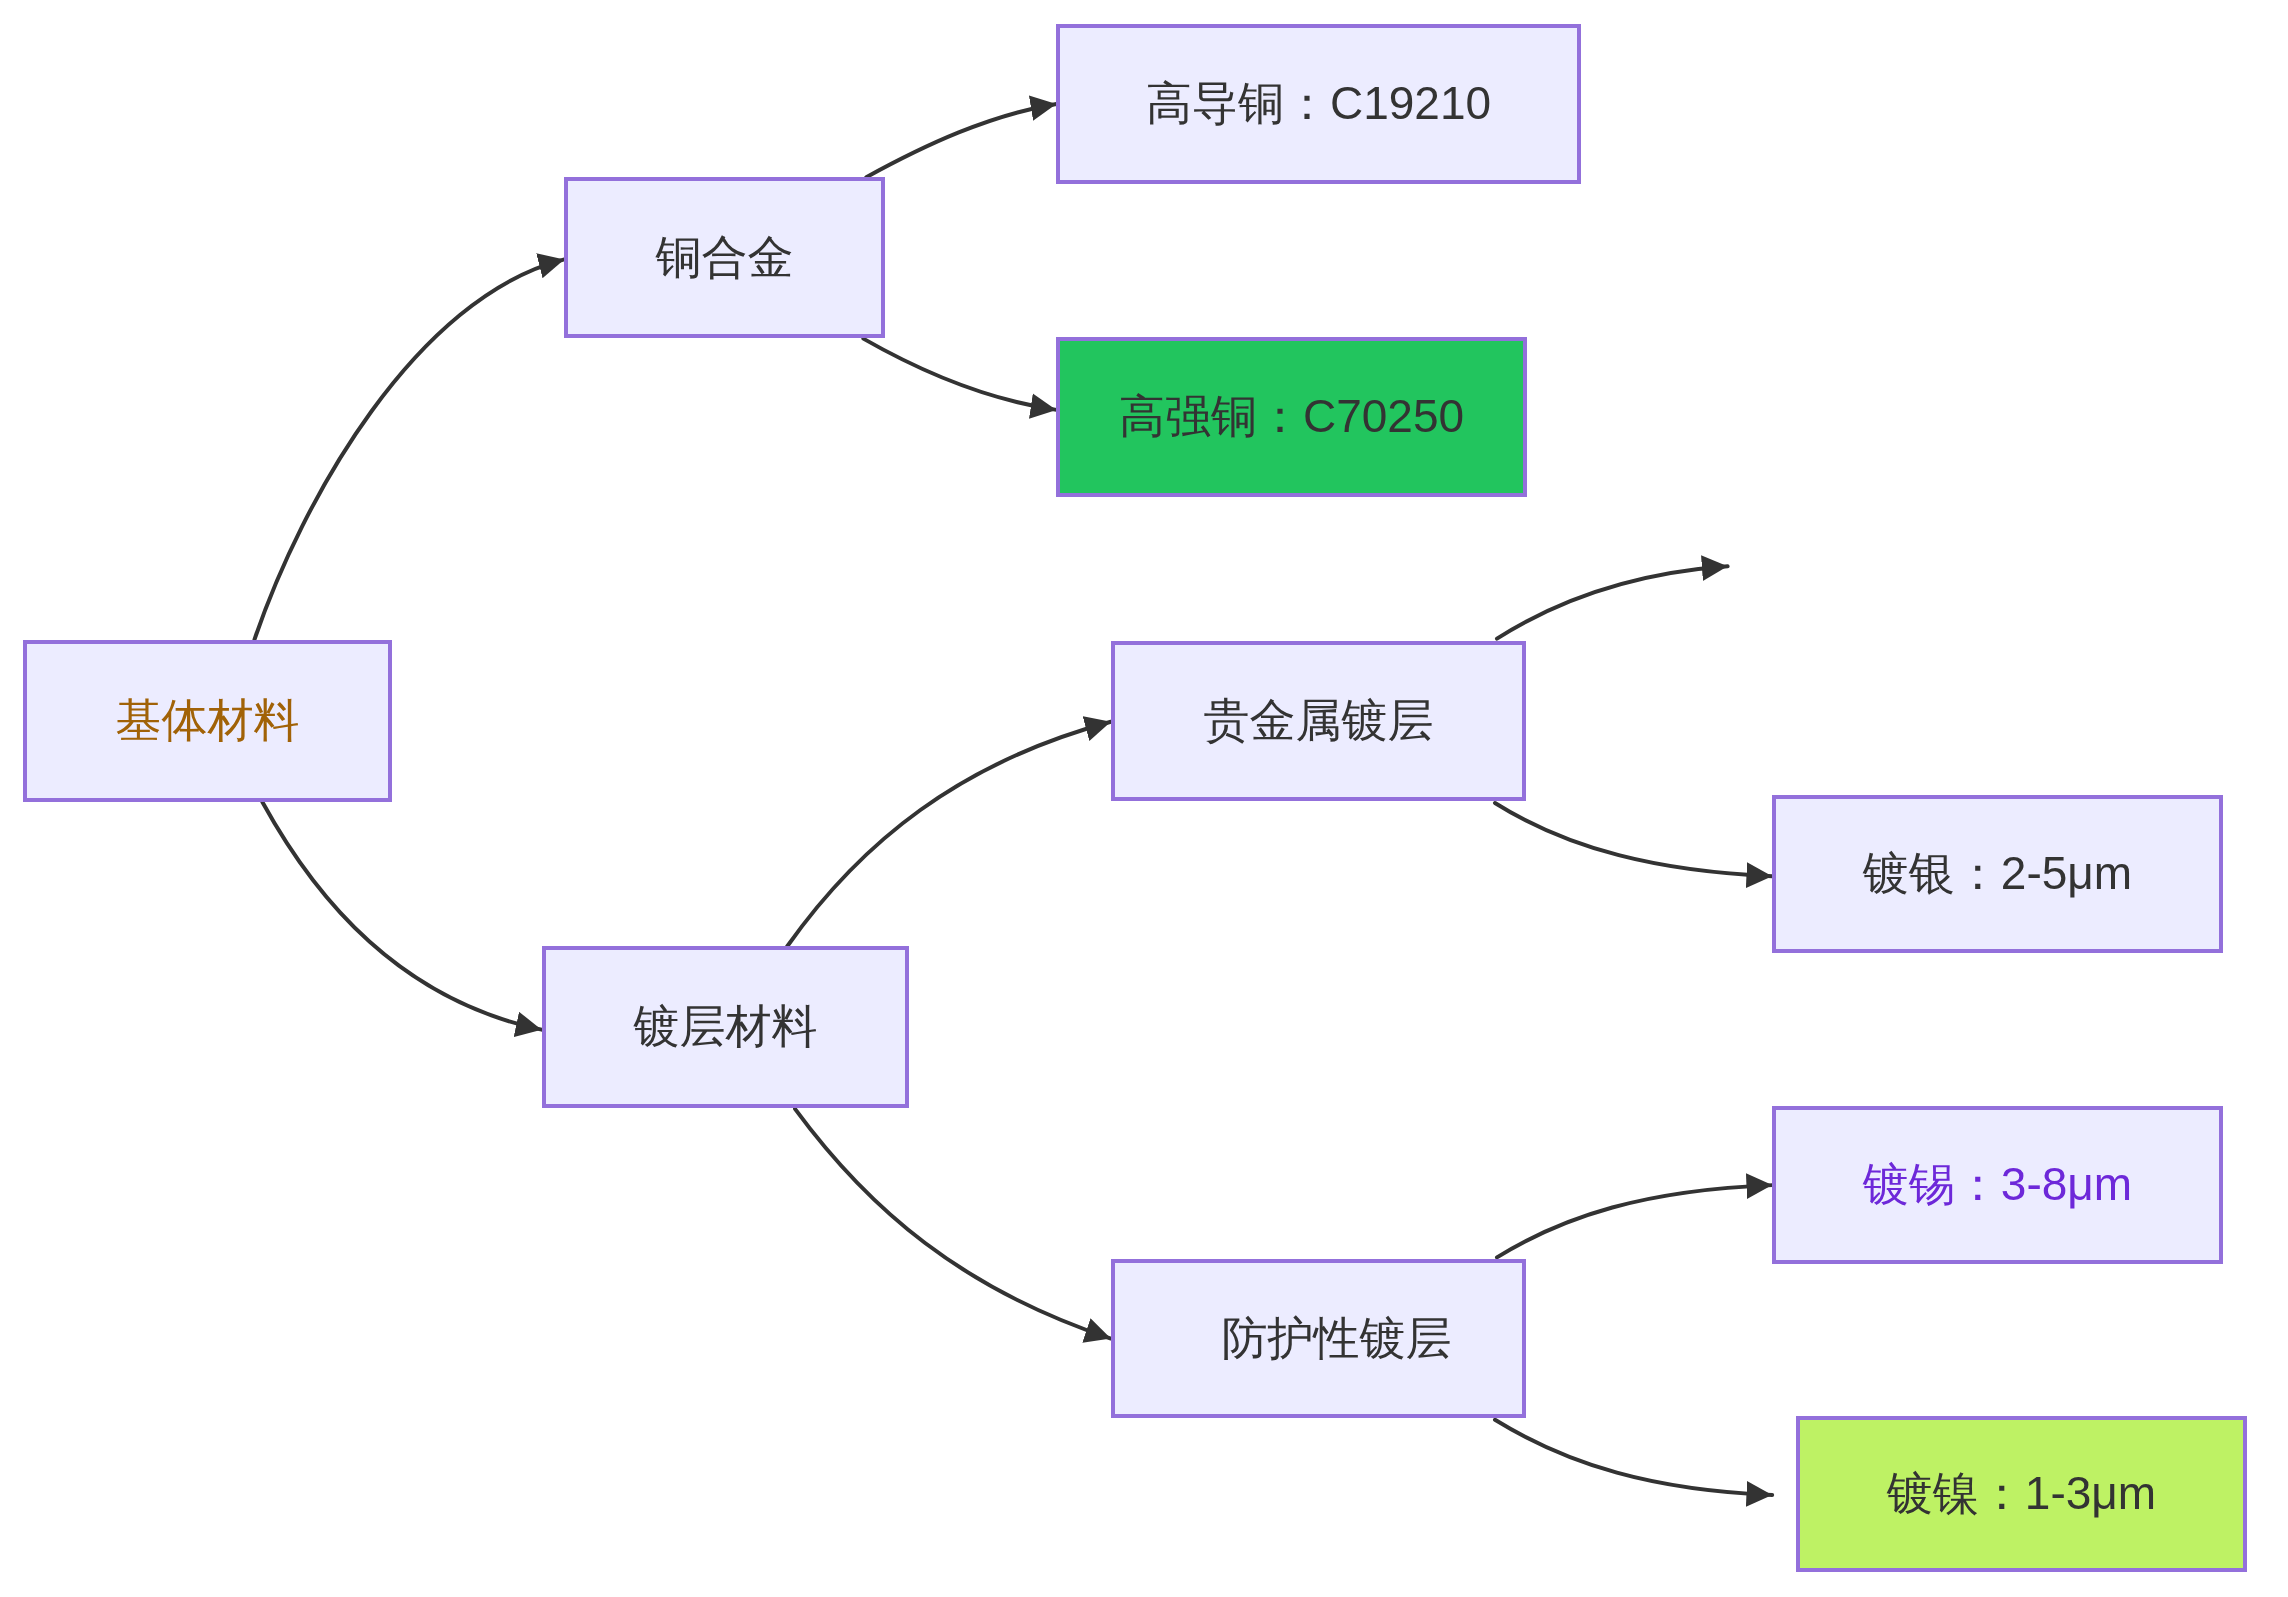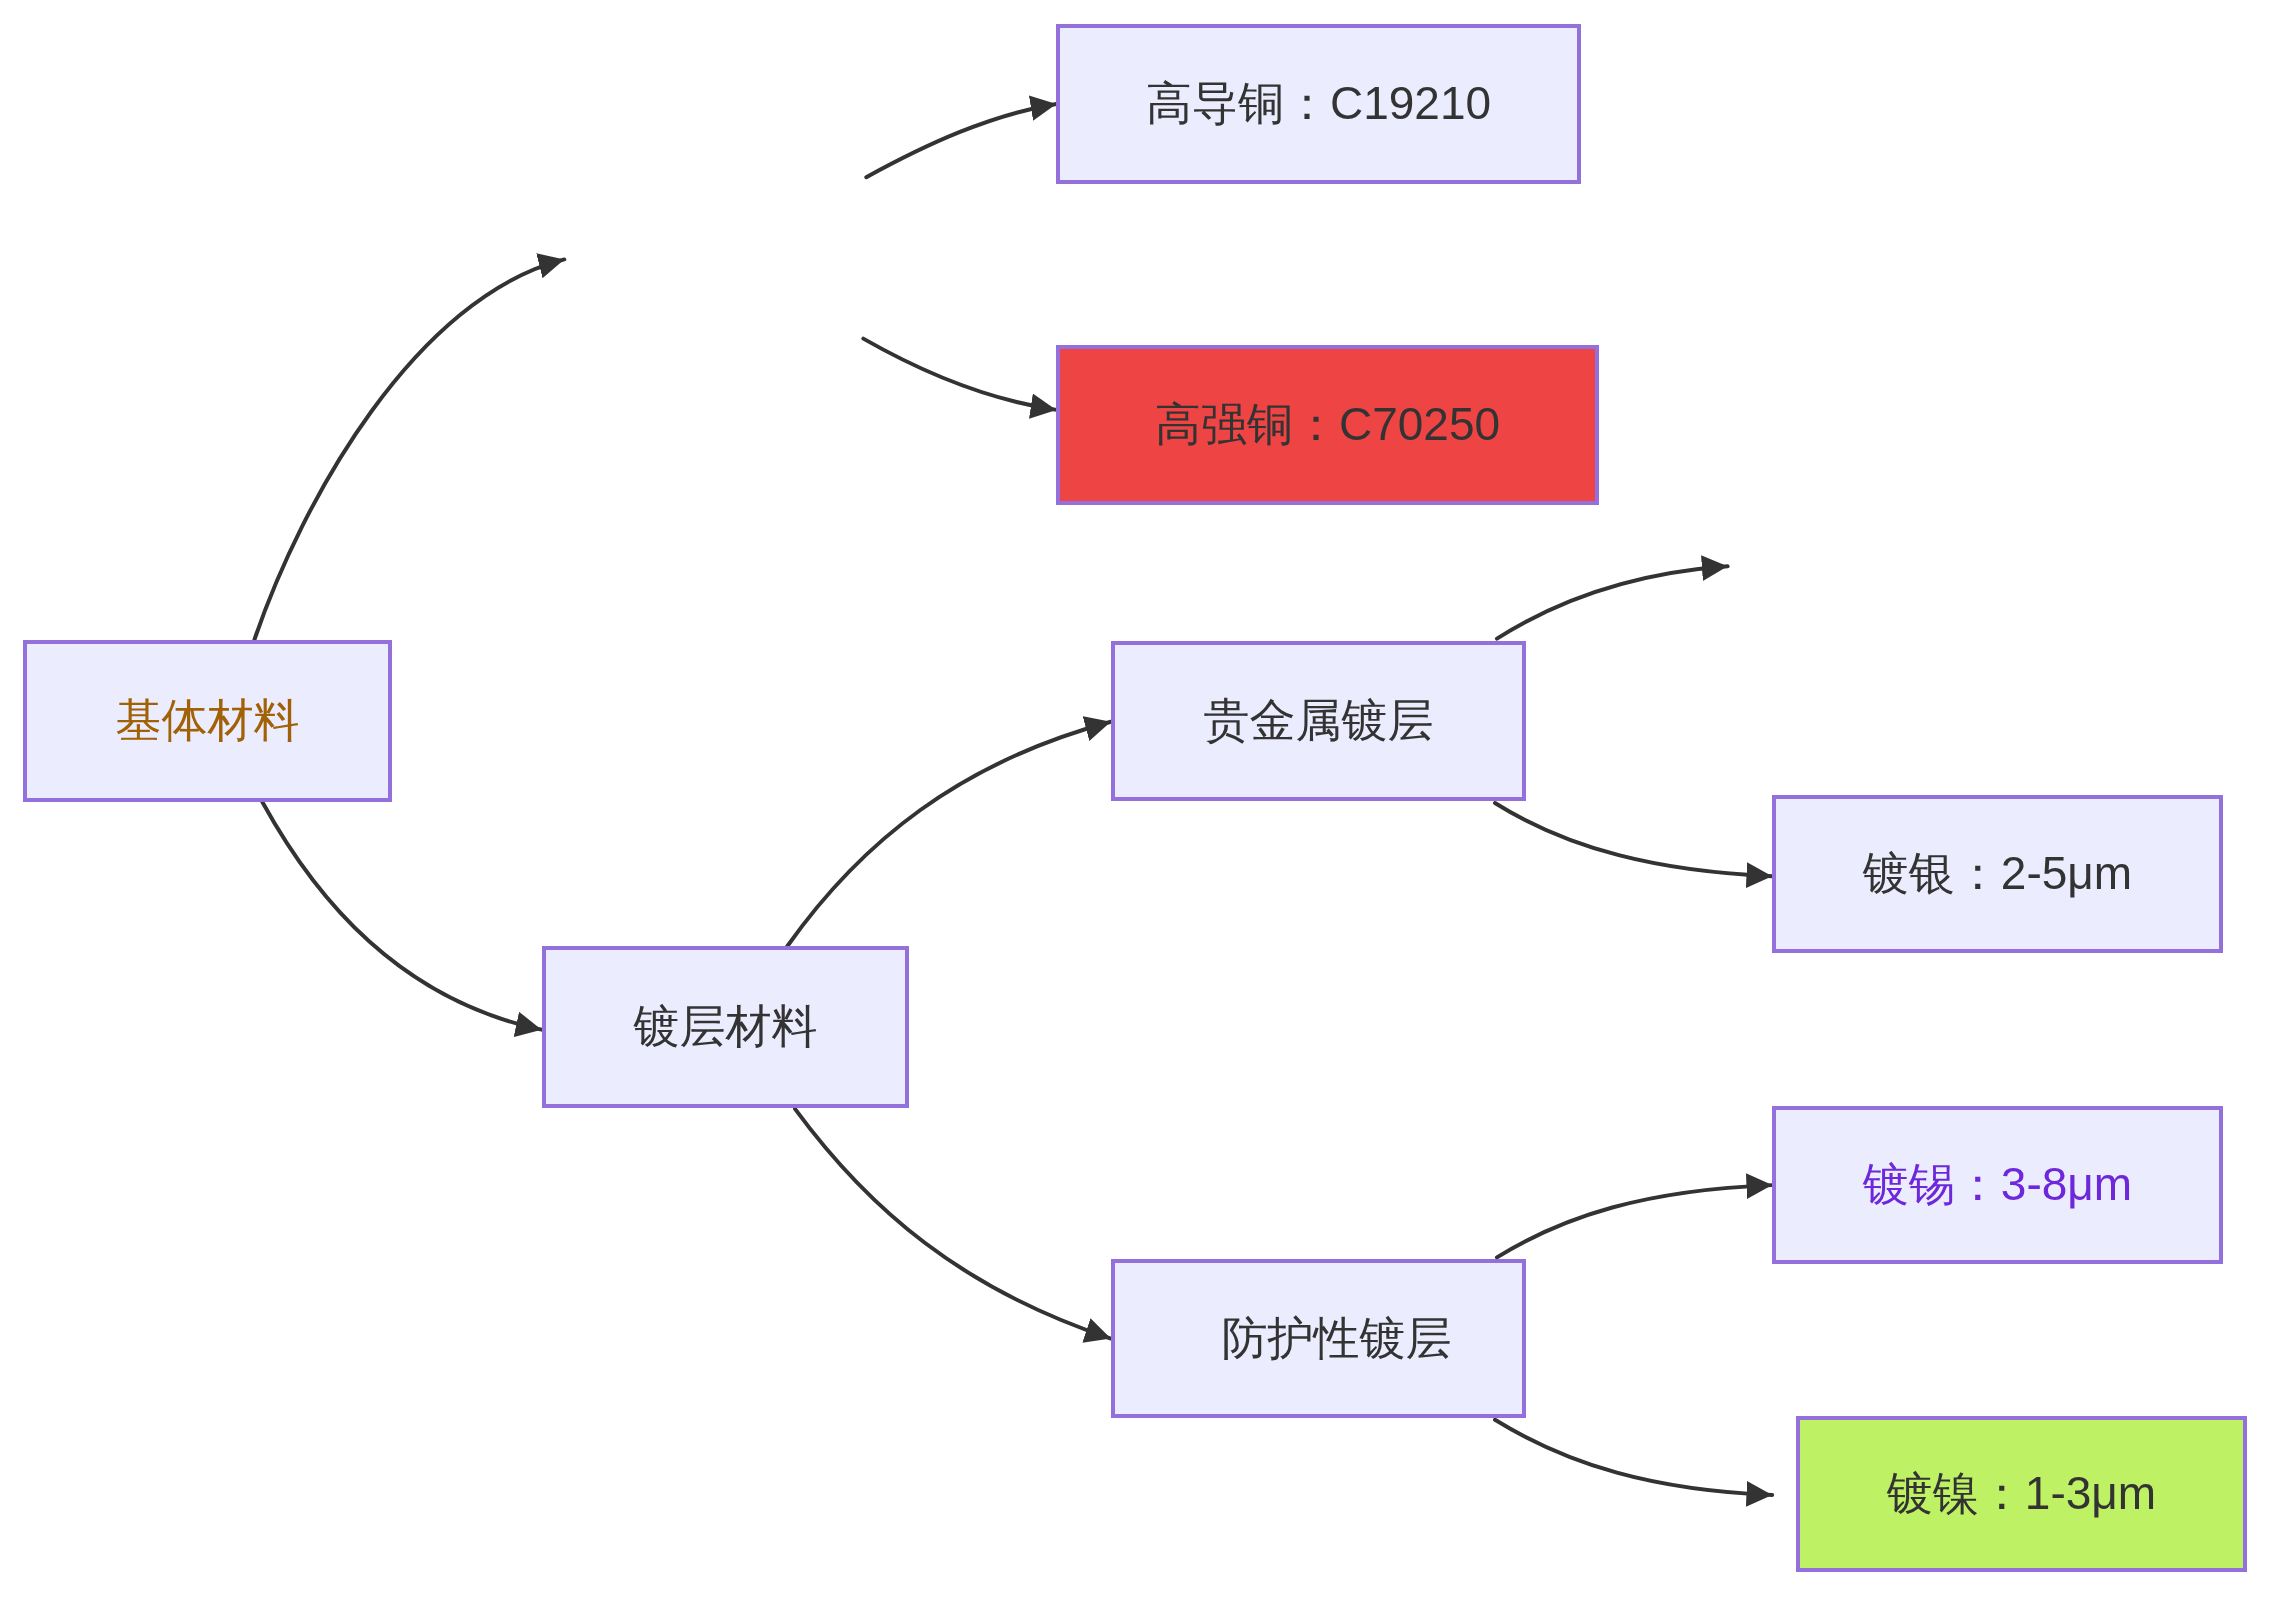--- a/index.html
+++ b/index.html
@@ -61,22 +61,23 @@
         <path d="M795,956 C870,850 970,770 1122,729" class="edge" stroke="#333333" stroke-width="4" marker-end="url(#arrowhead)"></path>
         <path d="M803,1120 C878,1222 972,1302 1122,1352" class="edge" stroke="#333333" stroke-width="4" marker-end="url(#arrowhead)"></path>
         <path d="M1512,645 C1580,602 1660,578 1745,572" class="edge" stroke="#333333" stroke-width="4" marker-end="url(#arrowhead)"></path>
         <path d="M1510,811 C1585,858 1675,880 1790,885" class="edge" stroke="#333333" stroke-width="4" marker-end="url(#arrowhead)"></path>
         <path d="M1512,1270 C1580,1228 1662,1202 1790,1197" class="edge" stroke="#333333" stroke-width="4" marker-end="url(#arrowhead)"></path>
         <path d="M1510,1434 C1585,1480 1670,1505 1790,1510" class="edge" stroke="#333333" stroke-width="4" marker-end="url(#arrowhead)"></path>
       </g>
   </svg>
 
   <div class="node" style="left: 23px; top: 640px; width: 369px; height: 162px; background: rgb(236, 236, 255); border-color: rgb(147, 112, 219); border-width: 4px; color: #a16207; font-size: 46px;">基体材料</div>
+  <div class="node" style="left: 564px; top: 177px; width: 321px; height: 161px; background: rgb(236, 236, 255); border-color: rgb(147, 112, 219); border-width: 4px; color: rgb(51, 51, 51); font-size: 46px;">铜合金</div>
   <div class="node" style="left: 1056px; top: 24px; width: 525px; height: 160px; background: rgb(236, 236, 255); border-color: rgb(147, 112, 219); border-width: 4px; color: rgb(51, 51, 51); font-size: 46px;">高导铜：C19210</div>
-  <div class="node" style="left: 1056px; top: 337px; width: 543px; height: 160px; background: #ef4444; border-color: rgb(147, 112, 219); border-width: 4px; color: rgb(51, 51, 51); font-size: 46px; margin-top: 8px;">高强铜：C70250</div>
+  <div class="node" style="left: 1056px; top: 337px; width: 471px; height: 160px; background: #22c55e; border-color: rgb(147, 112, 219); border-width: 4px; color: rgb(51, 51, 51); font-size: 46px;">高强铜：C70250</div>
   <div class="node" style="left: 542px; top: 946px; width: 367px; height: 162px; background: rgb(236, 236, 255); border-color: rgb(147, 112, 219); border-width: 4px; color: rgb(51, 51, 51); font-size: 46px;">镀层材料</div>
   <div class="node" style="left: 1111px; top: 641px; width: 415px; height: 160px; background: rgb(236, 236, 255); border-color: rgb(147, 112, 219); border-width: 4px; color: rgb(51, 51, 51); font-size: 46px;">贵金属镀层</div>
   <div class="node" style="left: 1111px; top: 1259px; width: 415px; height: 159px; background: rgb(236, 236, 255); border-color: rgb(147, 112, 219); border-width: 4px; color: rgb(51, 51, 51); font-size: 46px; padding-left: 36px;">防护性镀层</div>
   <div class="node" style="left: 1772px; top: 795px; width: 451px; height: 158px; background: rgb(236, 236, 255); border-color: rgb(147, 112, 219); border-width: 4px; color: rgb(51, 51, 51); font-size: 46px;">镀银：2-5μm</div>
   <div class="node" style="left: 1772px; top: 1106px; width: 451px; height: 158px; background: rgb(236, 236, 255); border-color: rgb(147, 112, 219); border-width: 4px; color: #6d28d9; font-size: 46px;">镀锡：3-8μm</div>
   <div class="node" style="left: 1796px; top: 1416px; width: 451px; height: 156px; background: #bef264; border-color: rgb(147, 112, 219); border-width: 4px; color: rgb(51, 51, 51); font-size: 46px;">镀镍：1-3μm</div>
 
 </div>
 
 

